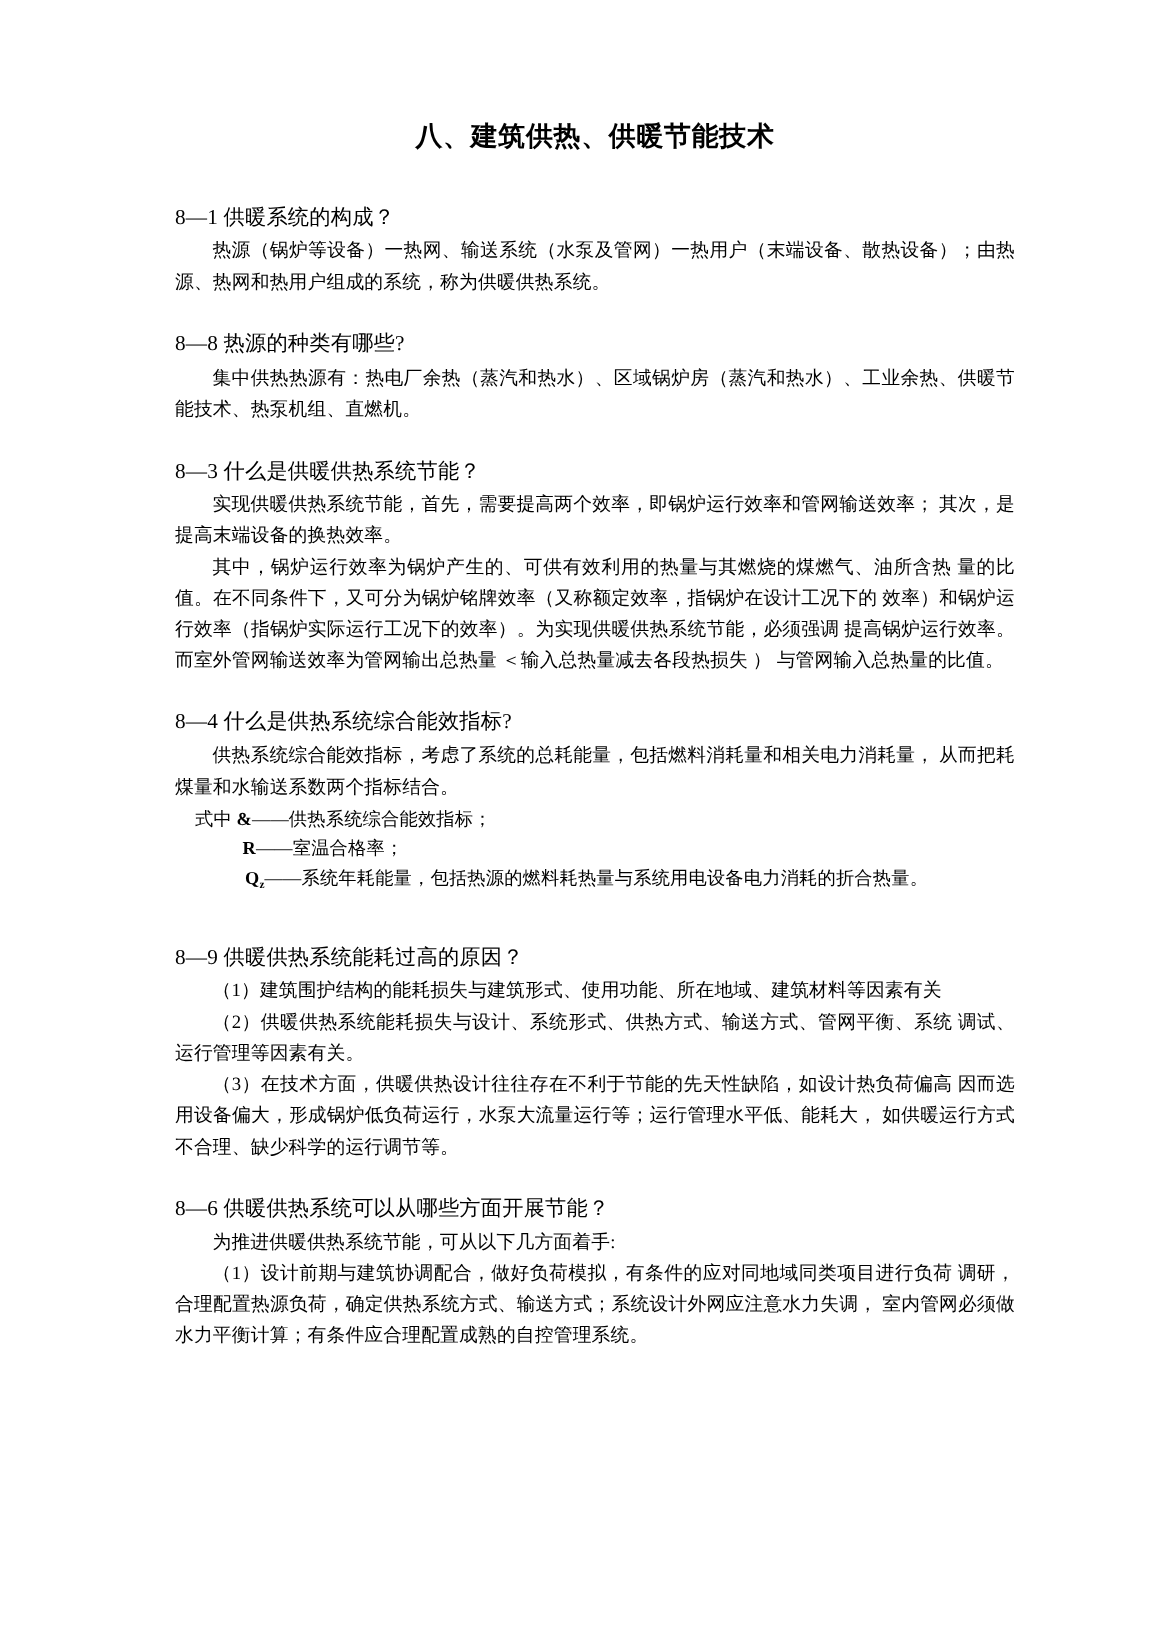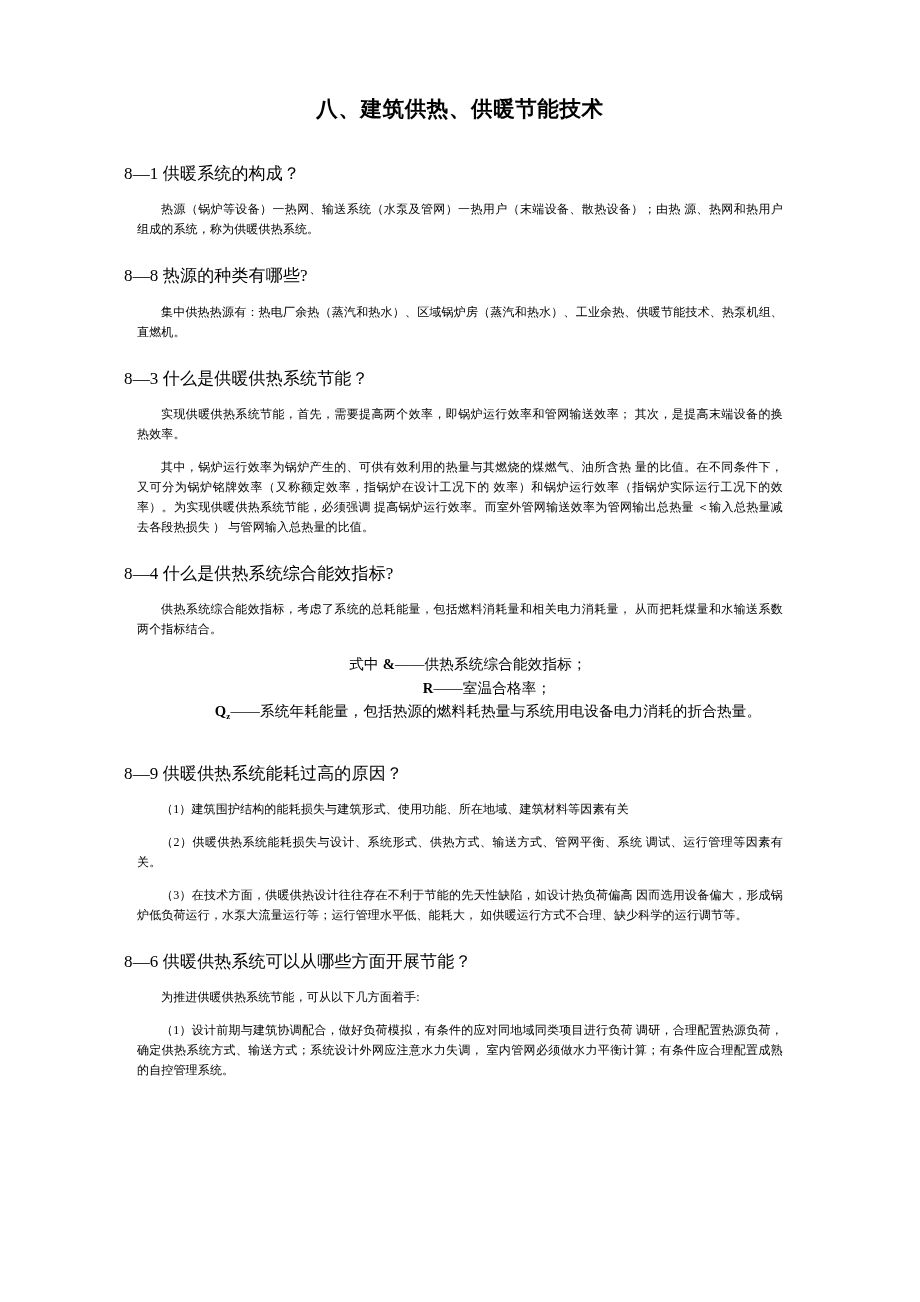--- a/index.html
+++ b/index.html
@@ -16,21 +16,21 @@
     position: relative;
     width: 920px;
     height: 1302px;
     margin: 0 auto;
     background: #ffffff;
     box-sizing: border-box;
     overflow: hidden;
   }
   .content {
     position: absolute;
-    left: 124px;
+    left: 140px;
     top: 96px;
     width: 672px;
   }
   .doc-title {
     font-size: 21.5px;
     font-weight: bold;
     text-align: center;
     letter-spacing: 0.6px;
     margin: 0 0 36px 0;
     line-height: 1.3;
@@ -38,23 +38,23 @@
   .qa-block {
     margin: 0 0 22px 0;
   }
   .q-line {
     font-size: 17px;
     line-height: 1.62;
     margin: 0 0 2px 0;
     letter-spacing: 0.15px;
   }
   .p-line {
-    font-size: 12px;
+    font-size: 15px;
     line-height: 1.66;
-    margin: 13px;
+    margin: 0;
     text-align: justify;
     text-justify: inter-ideograph;
     text-indent: 2em;
     letter-spacing: 0.15px;
   }
   .formula {
     text-align: center;
     font-size: 19px;
     font-weight: bold;
     letter-spacing: 0.4px;
@@ -63,21 +63,20 @@
   }
   .formula sub {
     font-size: 0.55em;
     font-weight: bold;
     vertical-align: baseline;
     position: relative;
     bottom: -0.32em;
   }
   .legend {
     margin: 2px 0 0 16px;
-    text-align: center;
   }
   .legend-line {
     font-size: 14.6px;
     line-height: 1.62;
     margin: 0;
     white-space: nowrap;
     letter-spacing: 0.15px;
   }
   .legend-sym {
     font-weight: bold;

